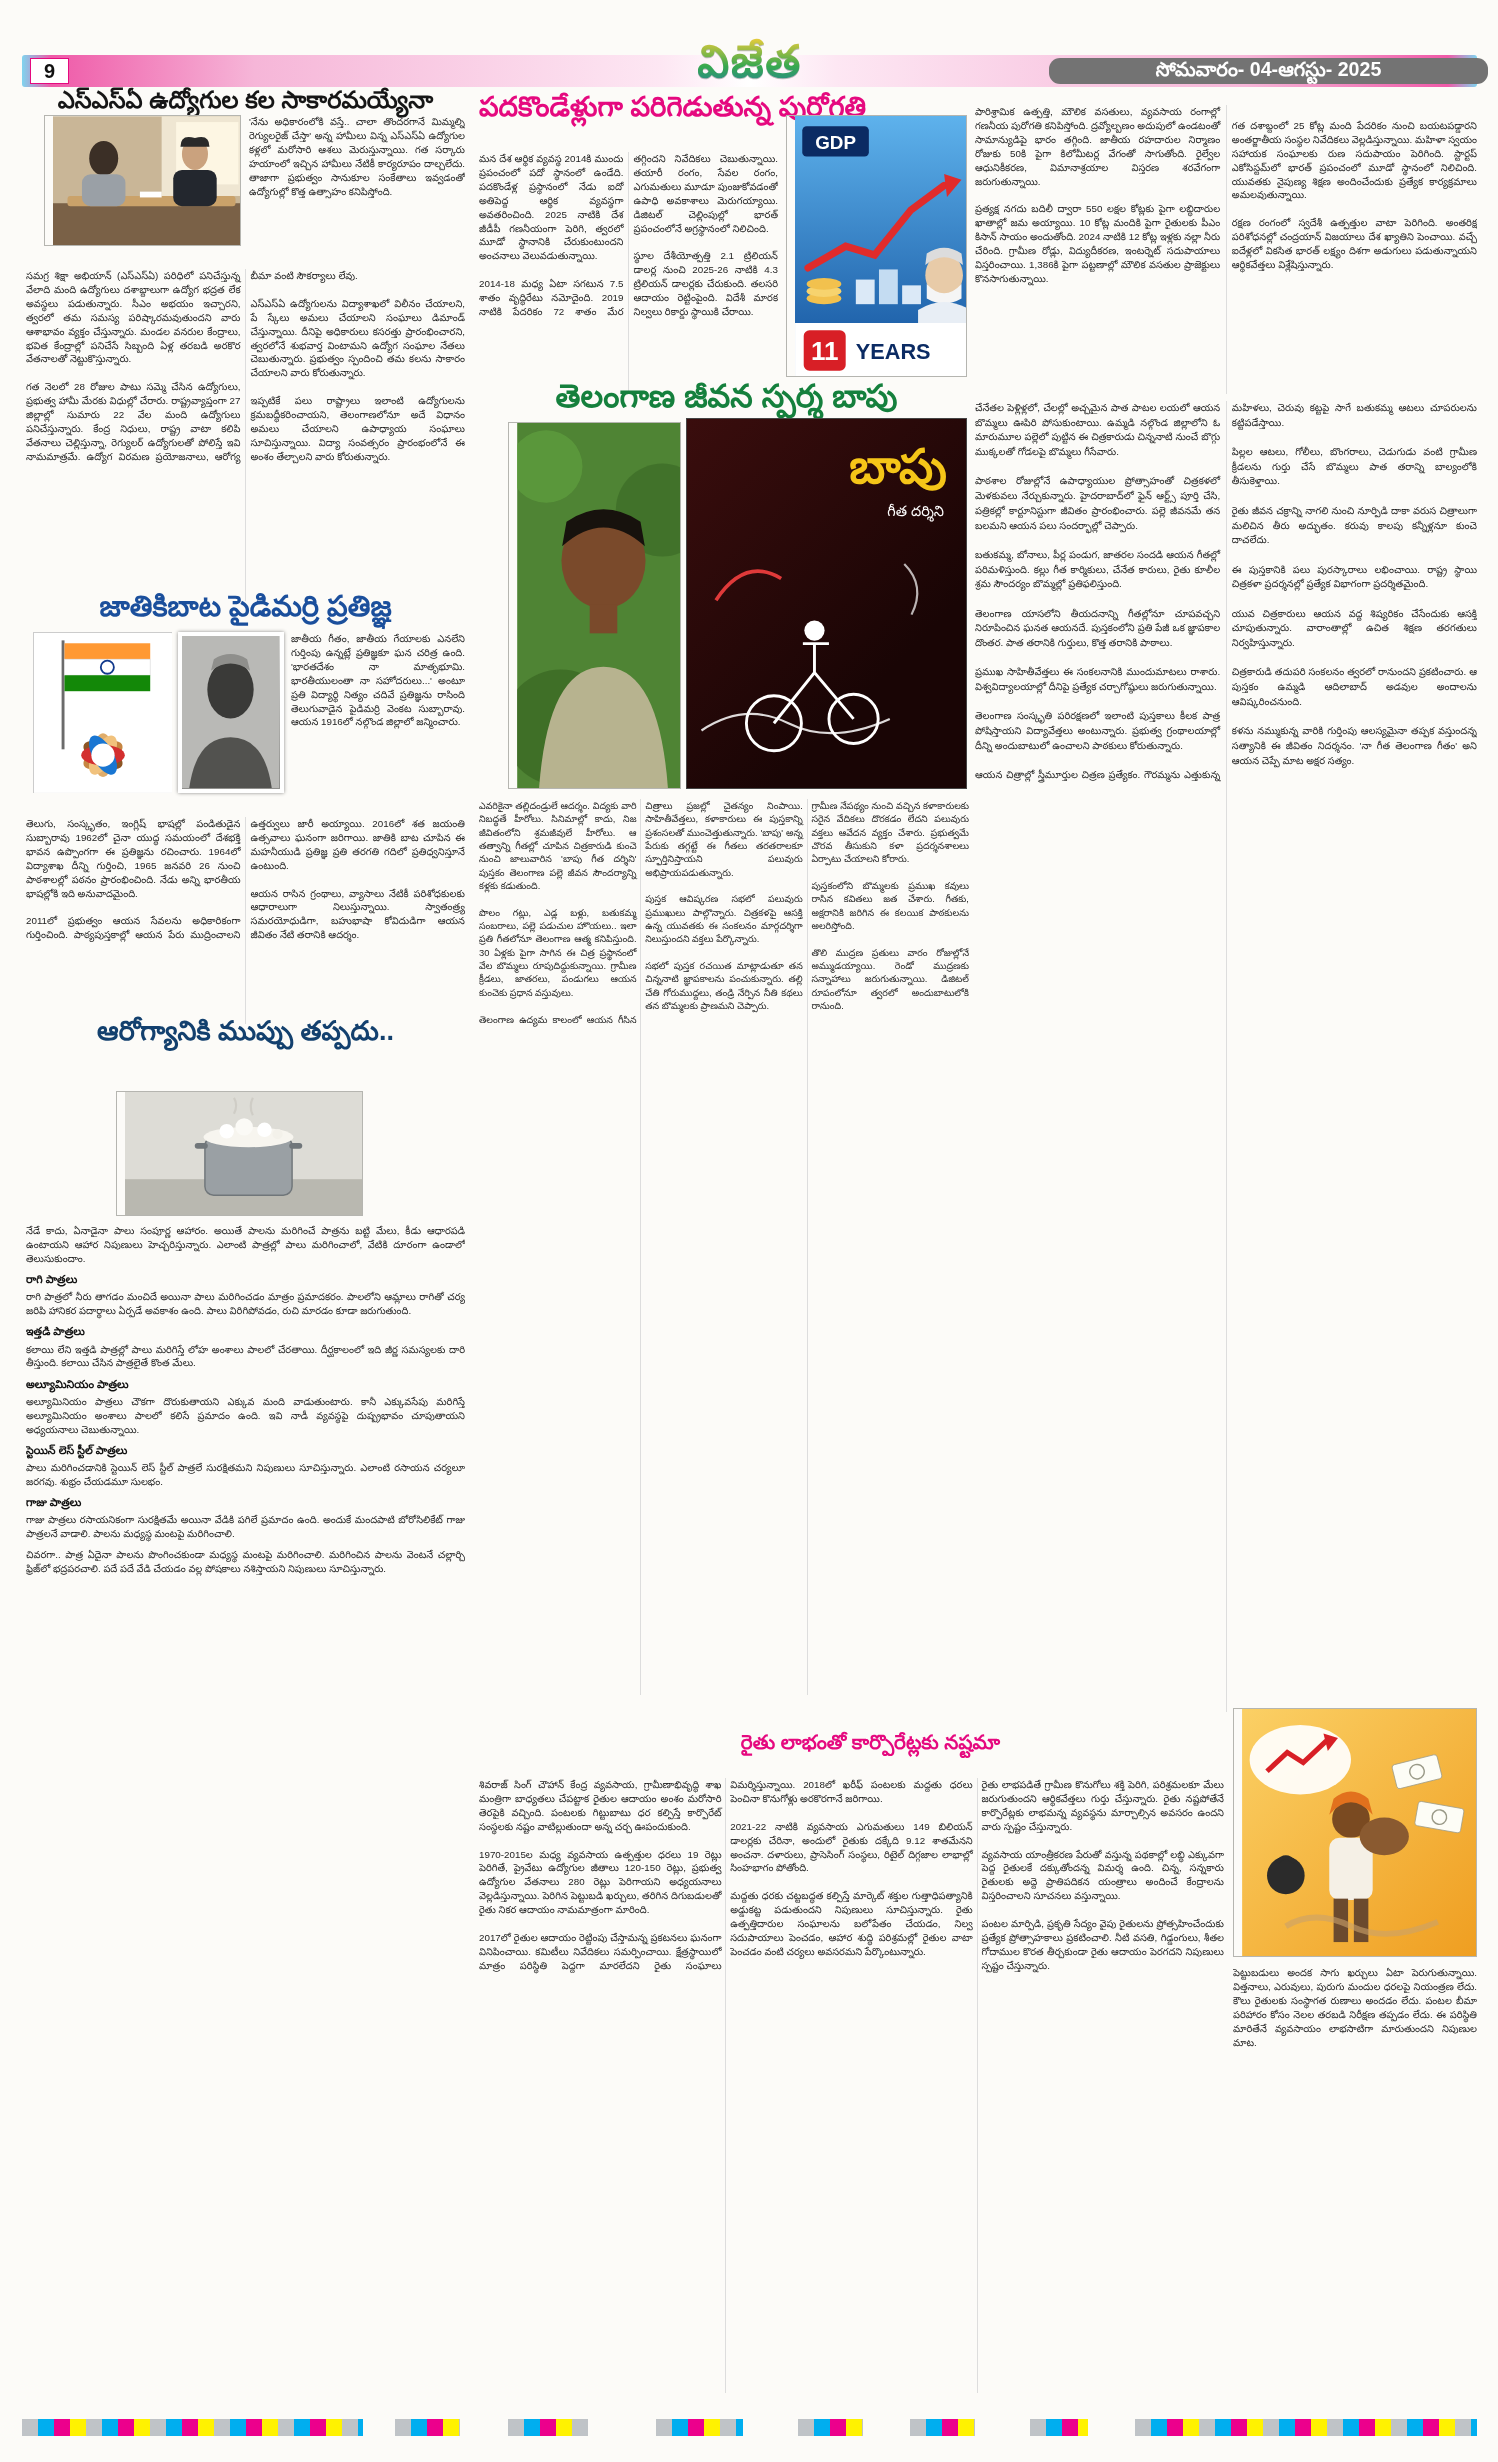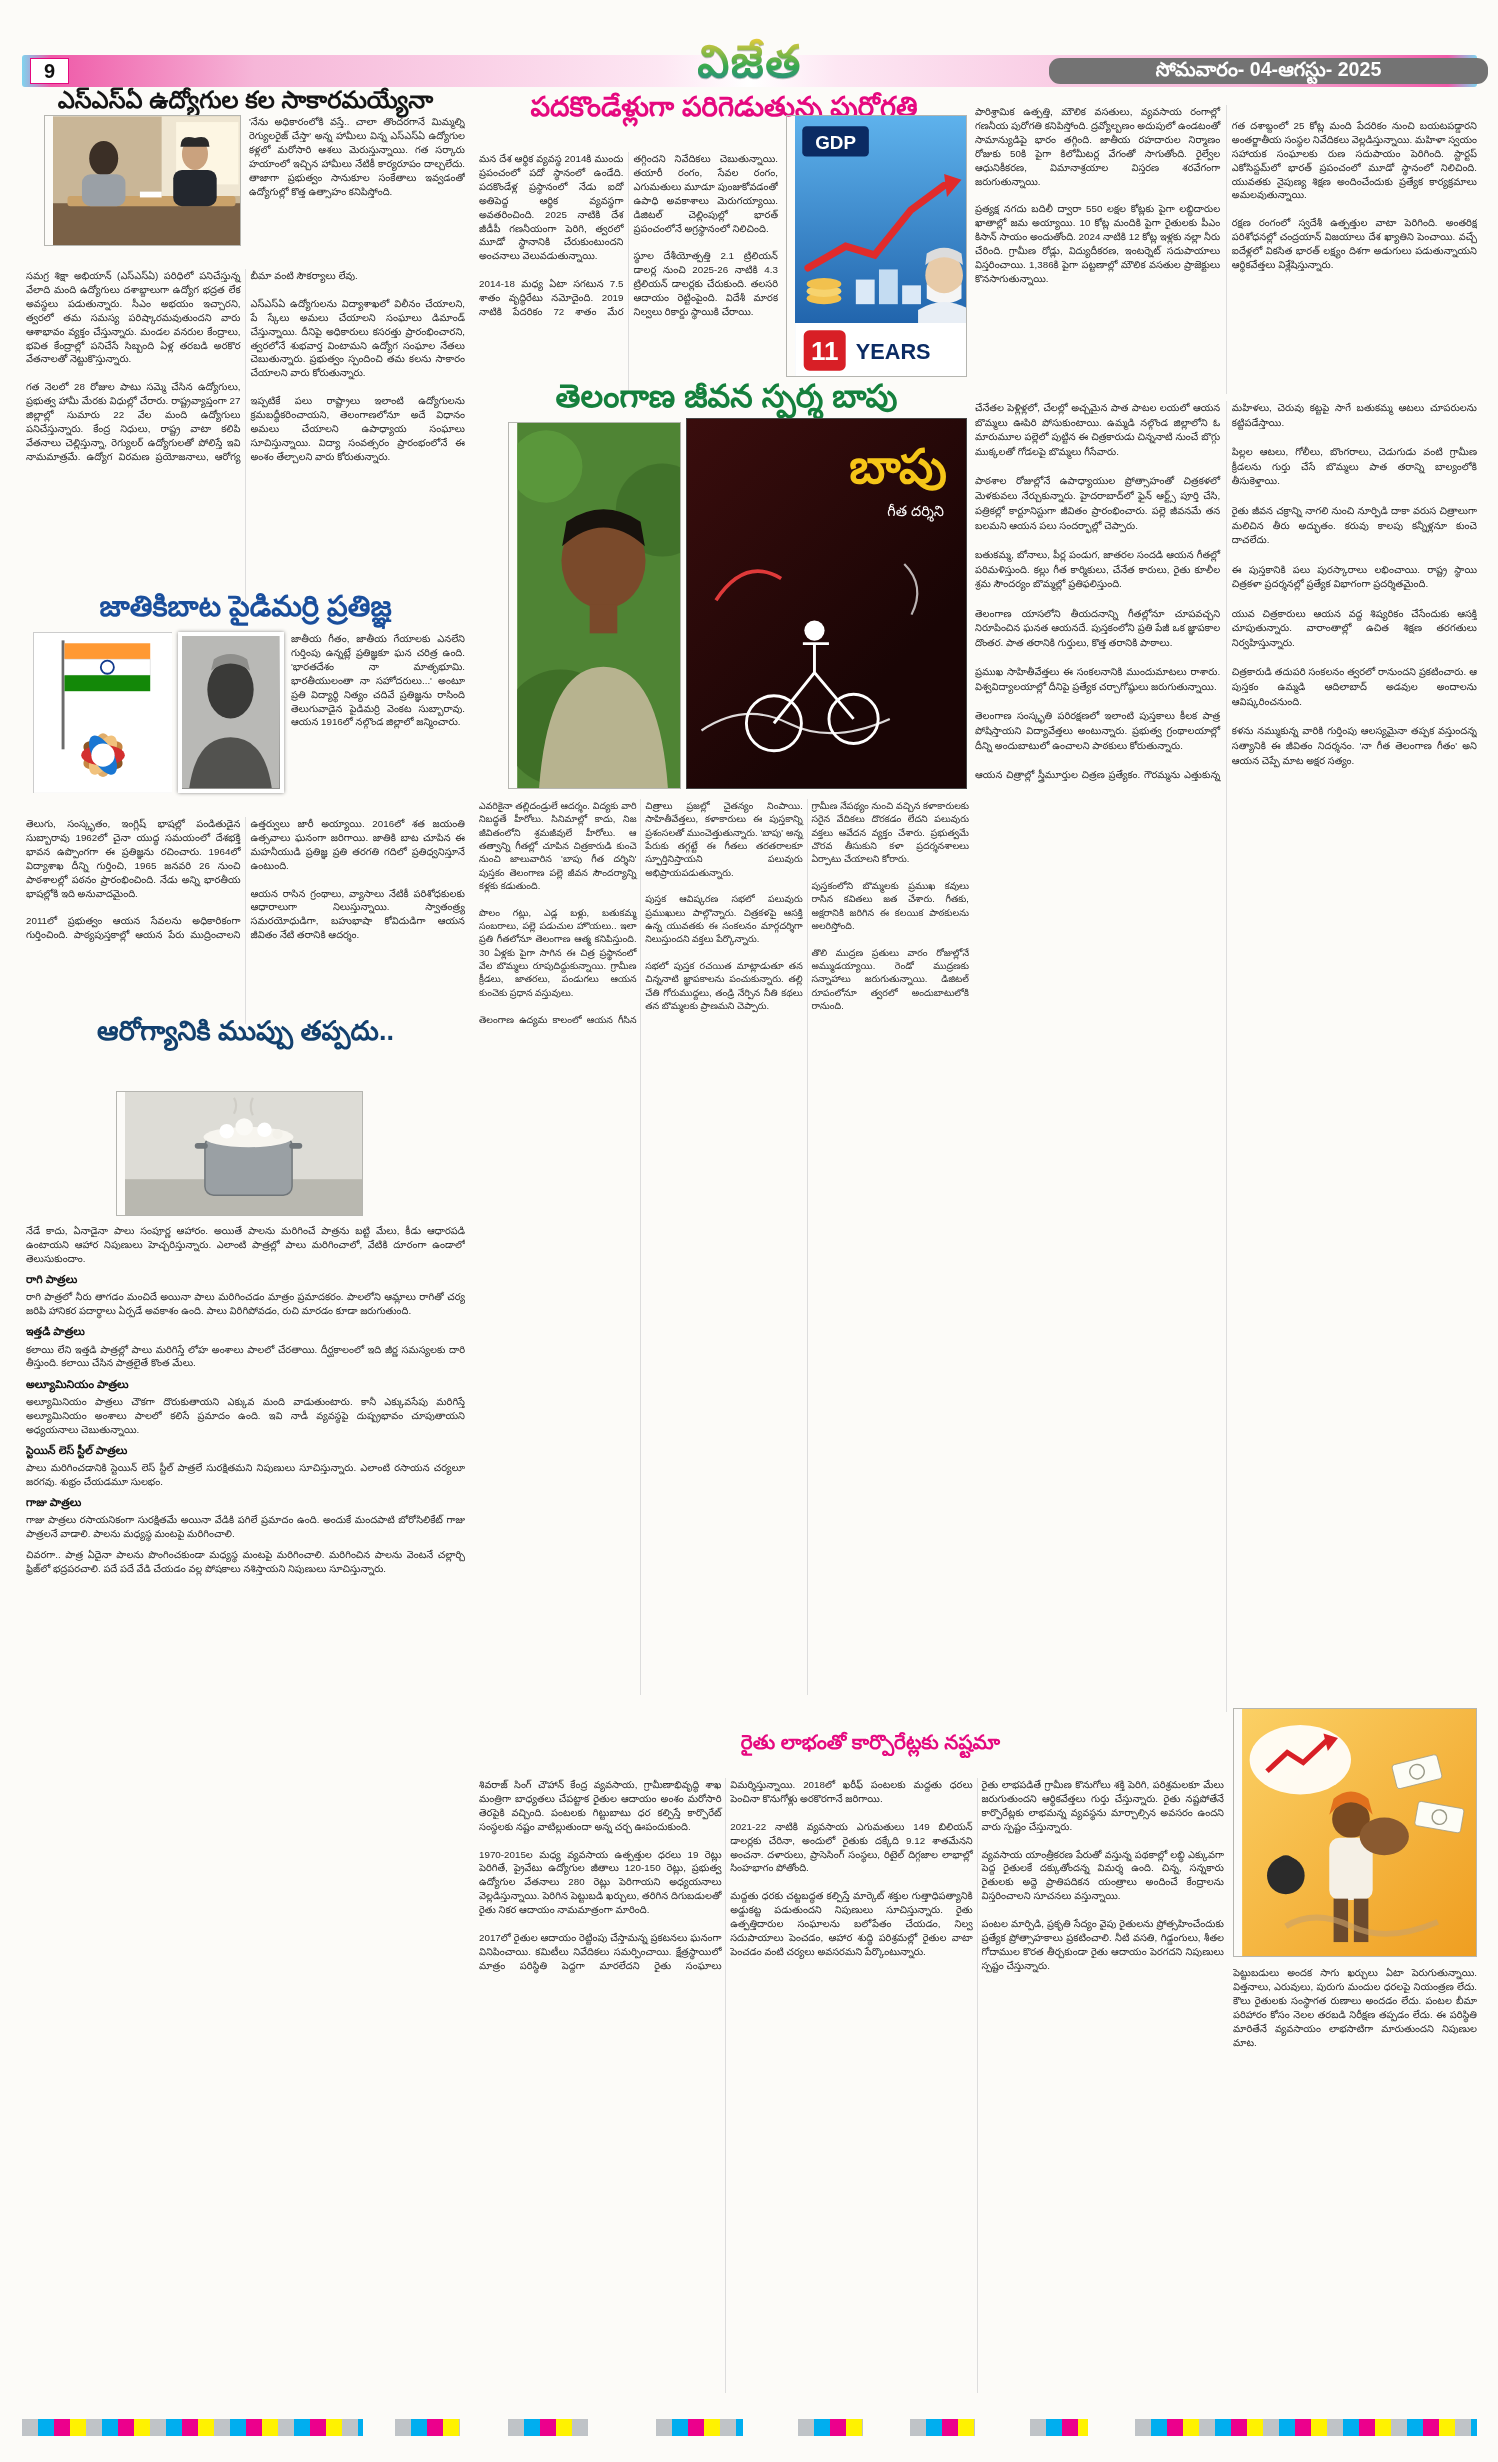--- a/index.html
+++ b/index.html
@@ -18,21 +18,21 @@
     filter:drop-shadow(0.7px 1.5px 0 rgba(0,0,0,.25));white-space:nowrap;}
   .datebox{left:1037px;top:58px;width:439px;height:26px;background:#737373;border-radius:11px;
     color:#fff;font-size:19.6px;font-weight:bold;display:flex;align-items:center;justify-content:center;margin-left:12px;}
 
   
   .bodytext{font-size:9.8px;line-height:1.42;text-align:justify;color:#1d1d1d;
     white-space:pre-line;overflow:hidden;}
   .cols2{column-count:2;column-gap:10px;column-rule:0.7px solid #ddd;margin-top:17px;}
   .cols3{column-count:3;column-gap:8.7px;column-rule:0.7px solid #ddd;}
   .h-ssa{font-size:24px;font-weight:bold;color:#161616;text-align:center;}
-  .h-gdp{font-size:27.6px;font-weight:bold;color:#e5097f;text-align:center;}
+  .h-gdp{font-size:27.6px;font-weight:bold;color:#e5097f;text-align:left;}
   .h-pledge{font-size:29px;font-weight:bold;color:#1b4f9c;text-align:center;}
   .h-bapu{font-size:32px;font-weight:bold;color:#15803d;text-align:center;}
   .h-milk{font-size:27px;font-weight:bold;color:#13406e;text-align:center;line-height:1.3;}
   .h-farmer{font-size:20px;font-weight:bold;color:#e5097f;text-align:center;}
   .subhead{font-weight:bold;font-size:11px;color:#111;margin:7.3px 0 2.2px;}
   .milkpara{font-size:9.8px;line-height:1.42;text-align:justify;color:#1d1d1d;white-space:pre-line;margin:0;}
 
   
   .photo{border:0.7px solid #b5b5b0;overflow:hidden;padding-left:8px;}
   .portrait-frame{border:4.4px solid #fff;box-shadow:0 0 3.6px rgba(0,0,0,.45);overflow:hidden;

